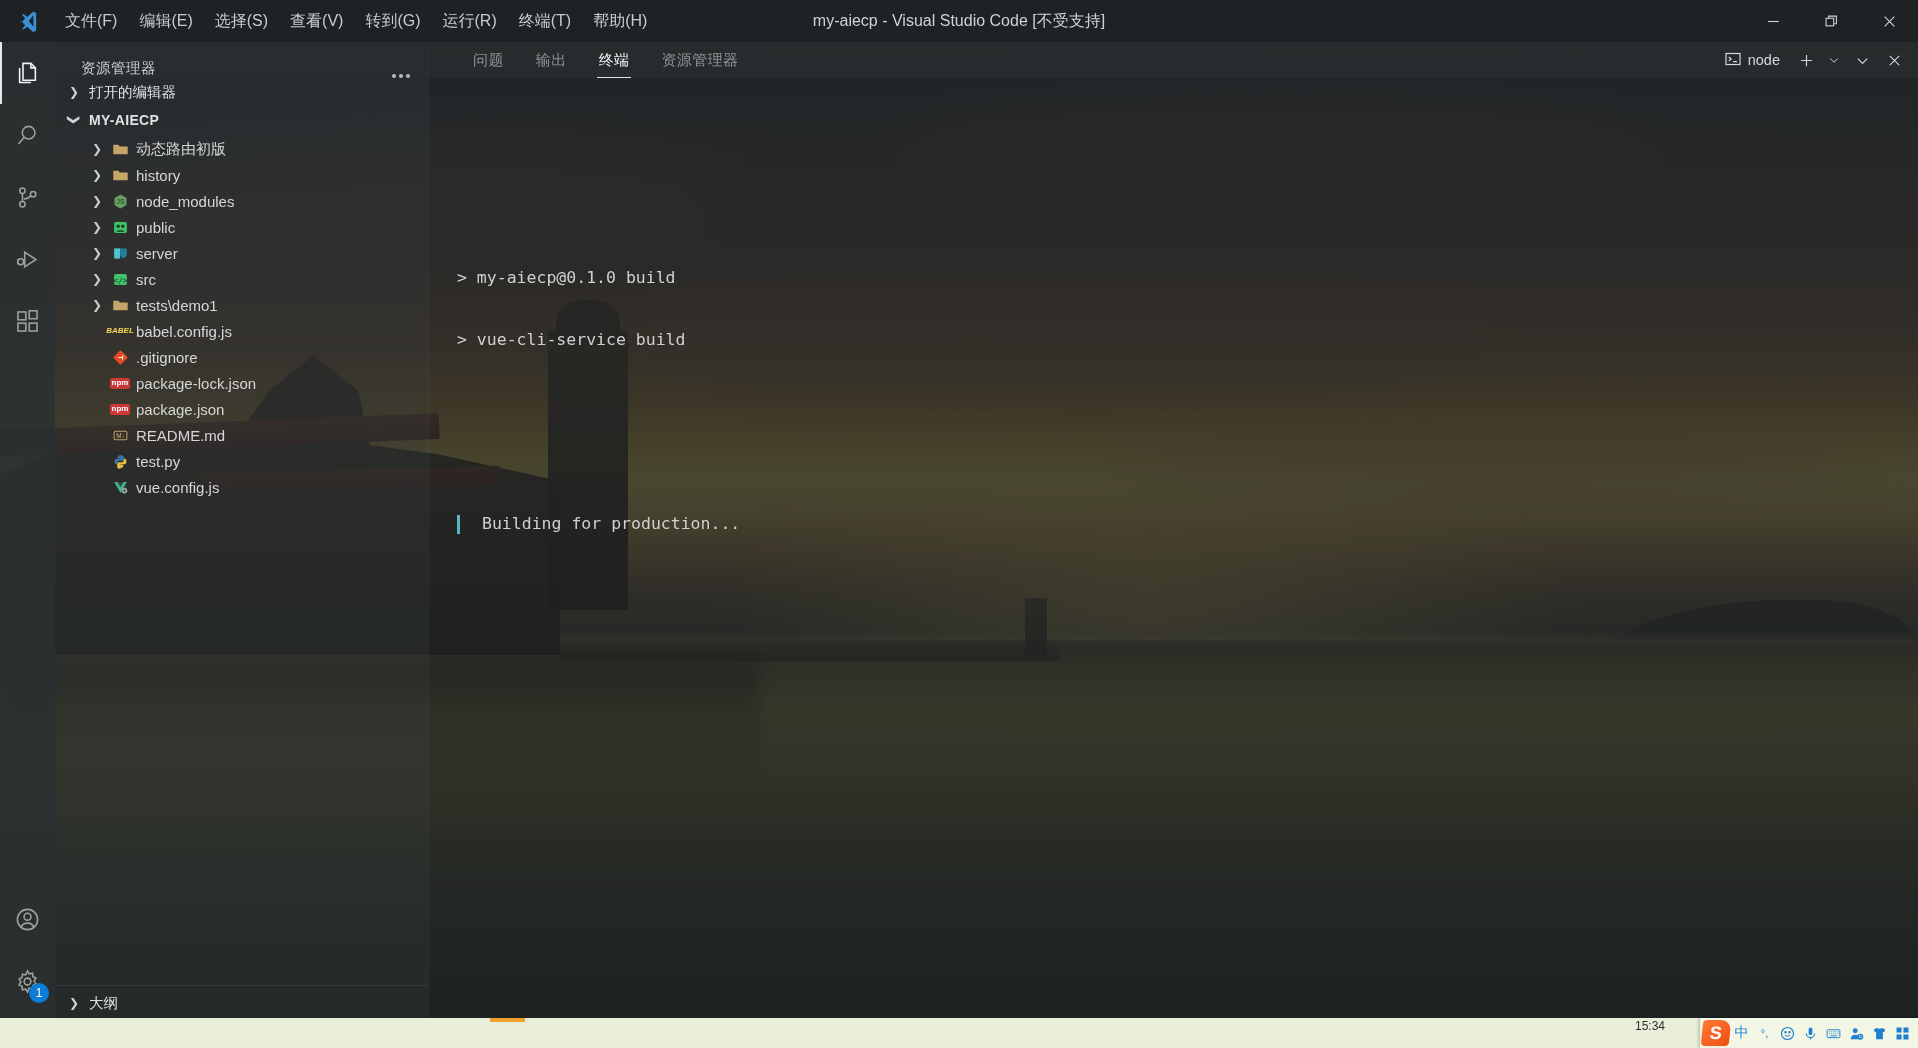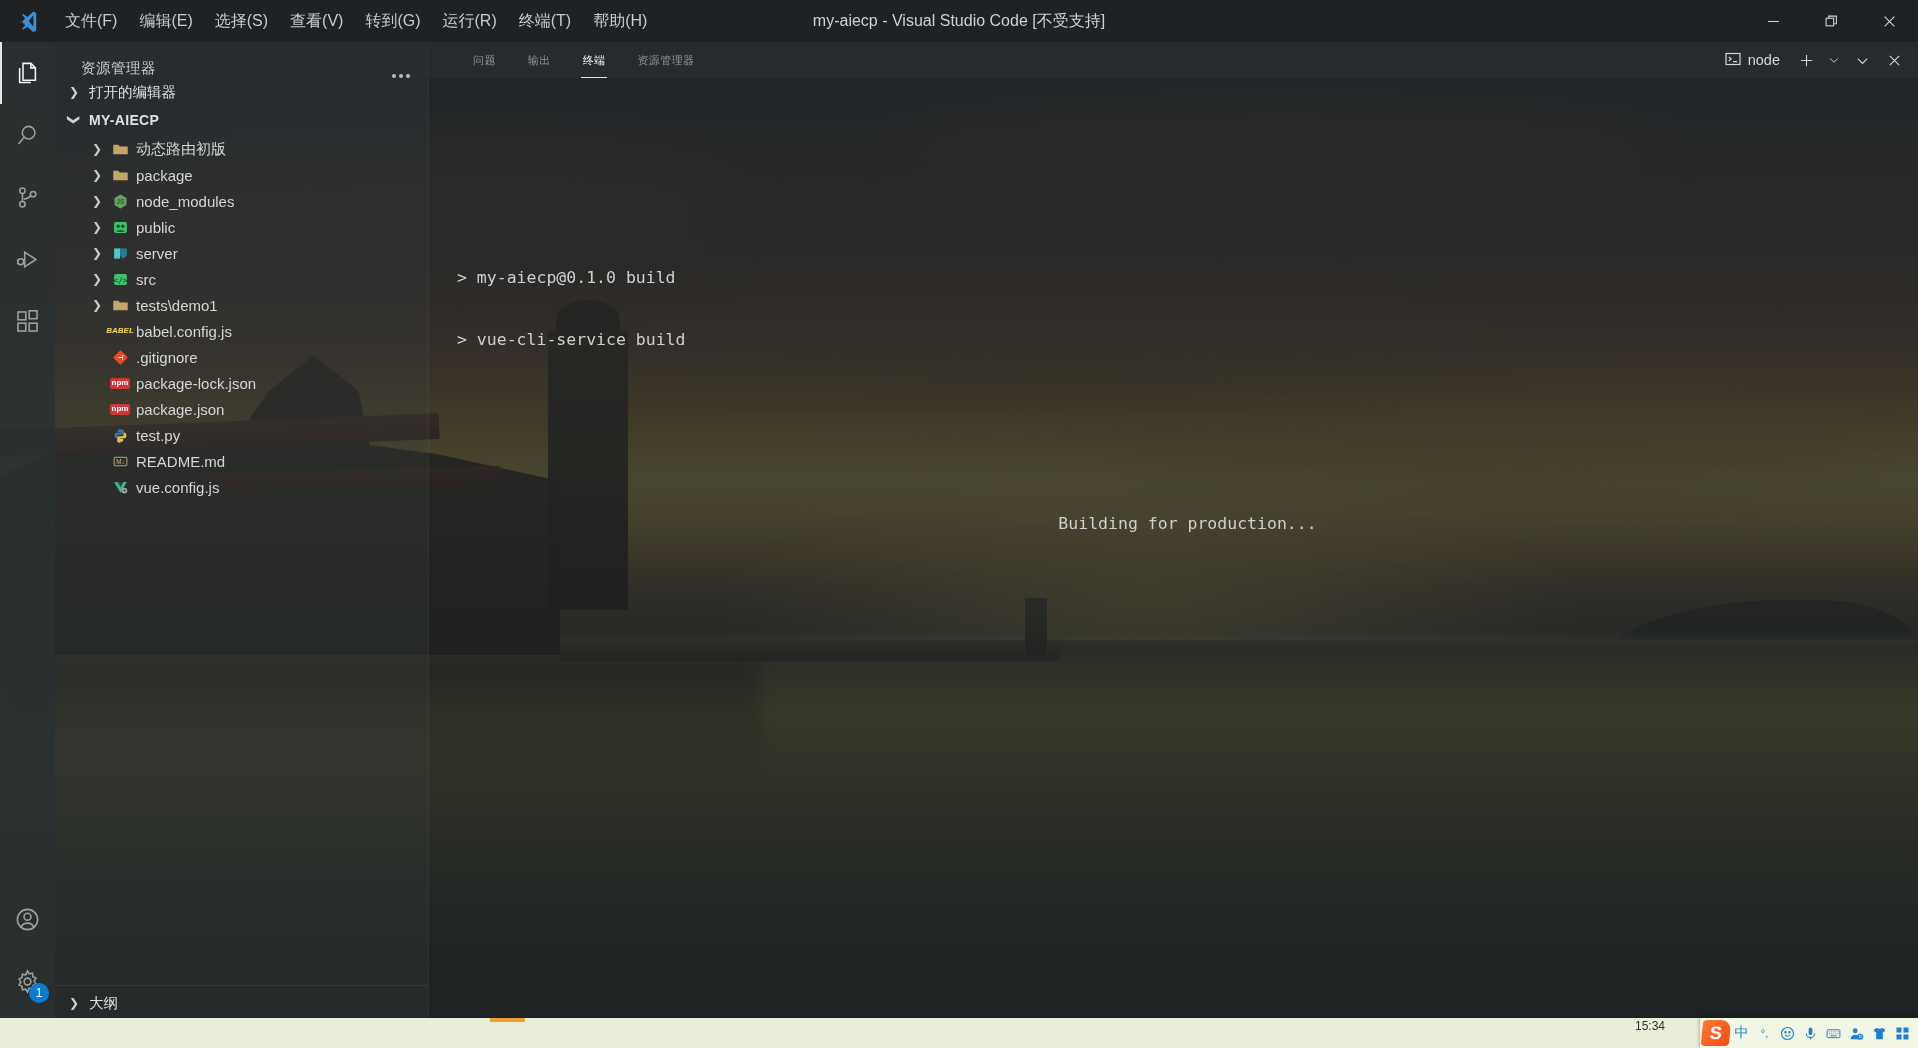--- a/index.html
+++ b/index.html
@@ -232,21 +232,21 @@
   }
   #panel-header {
     height:36px; flex:0 0 36px;
     display:flex; align-items:center;
     background:rgba(40,46,47,.72);
     padding:0 10px 0 28px;
   }
   #panel-tabs { display:flex; align-items:center; gap:0; height:36px; }
   .panel-tab {
     padding:0 16px; height:36px; display:flex; align-items:center;
-    font-size:11px; color:#8f9495; cursor:pointer; position:relative;
+    font-size:15px; color:#8f9495; cursor:pointer; position:relative;
     letter-spacing:.4px;
   }
   .panel-tab.active { color:#f1f2f2; }
   .panel-tab.active::after {
     content:""; position:absolute; left:14px; right:14px; bottom:0; height:1px; background:#e2e4e4;
   }
   #panel-actions { margin-left:auto; display:flex; align-items:center; gap:4px; }
   .term-chip {
     display:flex; align-items:center; gap:7px; padding:3px 8px;
     font-size:14.5px; color:#d6d8d9; cursor:pointer; border-radius:3px;
@@ -266,21 +266,21 @@
     padding:26px 0 0 28px;
     font-family:"DejaVu Sans Mono", monospace;
     font-size:16.5px;
     line-height:20.5px;
     color:#cfd1d0;
     white-space:pre;
   }
   .tline { height:20.5px; }
   .tblank { height:20.5px; }
   .acc-yellow { color:#e5e510; }
-  .tcursor-line { display:flex; align-items:center;flex-direction:column; }
+  .tcursor-line { display:flex; align-items:center; }
   .tcursor {
     display:inline-block; width:3px; height:19px; background:#56b6c2;
     margin-right:22px; vertical-align:middle;
   }
 
   
   #statusbar {
     height:28px; flex:0 0 28px;
     background:rgba(45,51,52,.92);
     display:flex; align-items:center;
@@ -480,21 +480,21 @@
         </div>
 
         <div class="tree-row">
           <span class="tree-indent"></span>
           <span class="tree-twisty">❯</span>
           <span class="tree-icon">
             <svg viewBox="0 0 20 20" aria-hidden="true">
                 <path fill="#c6a568" d="M1.5 4.5h6l1.6 2h9.4v9H1.5z"></path>
               </svg>
           </span>
-          <span class="tree-label">package</span>
+          <span class="tree-label">history</span>
         </div>
 
         <div class="tree-row">
           <span class="tree-indent"></span>
           <span class="tree-twisty">❯</span>
           <span class="tree-icon">
             <svg viewBox="0 0 20 20" aria-hidden="true">
               <path fill="#68a063" d="M10 1.8l7 4v8.4l-7 4-7-4V5.8z"></path>
               <text x="10" y="13.4" font-size="8" text-anchor="middle" fill="#1f3320" font-family="'Liberation Sans',sans-serif">JS</text>
             </svg>
@@ -588,37 +588,37 @@
             <span class="txtico" style="background:#cb3837; color:#fff;">npm</span>
           </span>
           <span class="tree-label">package.json</span>
         </div>
 
         <div class="tree-row">
           <span class="tree-indent"></span>
           <span class="tree-twisty"></span>
           <span class="tree-icon">
             <svg viewBox="0 0 20 20" aria-hidden="true">
+              <rect x="2.5" y="5" width="15" height="10" rx="1.5" fill="none" stroke="#bca36a" stroke-width="1.2"></rect>
+              <text x="10" y="13" font-size="7.5" text-anchor="middle" fill="#d3b87a" font-family="'Liberation Sans',sans-serif">M↓</text>
+            </svg>
+          </span>
+          <span class="tree-label">README.md</span>
+        </div>
+
+        <div class="tree-row">
+          <span class="tree-indent"></span>
+          <span class="tree-twisty"></span>
+          <span class="tree-icon">
+            <svg viewBox="0 0 20 20" aria-hidden="true">
               <path d="M10 2.6c-3 0-3.2 1.3-3.2 1.3v2.2h3.3v.7H5.3S3 6.5 3 10s2.1 3.3 2.1 3.3h1.3v-2.1s-.1-2.1 2-2.1h3.5s2 .1 2-1.9V4.3s.2-1.7-3.9-1.7z" fill="#3b74a8"></path>
               <path d="M10 17.4c3 0 3.2-1.3 3.2-1.3v-2.2H9.9v-.7h4.8s2.3.3 2.3-3.2-2.1-3.3-2.1-3.3h-1.3v2.1s.1 2.1-2 2.1H8.1s-2-.1-2 1.9v3.9s-.2 1.7 3.9 1.7z" fill="#e2c04a"></path>
             </svg>
           </span>
           <span class="tree-label">test.py</span>
-        </div>
-
-        <div class="tree-row">
-          <span class="tree-indent"></span>
-          <span class="tree-twisty"></span>
-          <span class="tree-icon">
-            <svg viewBox="0 0 20 20" aria-hidden="true">
-              <rect x="2.5" y="5" width="15" height="10" rx="1.5" fill="none" stroke="#bca36a" stroke-width="1.2"></rect>
-              <text x="10" y="13" font-size="7.5" text-anchor="middle" fill="#d3b87a" font-family="'Liberation Sans',sans-serif">M↓</text>
-            </svg>
-          </span>
-          <span class="tree-label">README.md</span>
         </div>
 
         <div class="tree-row">
           <span class="tree-indent"></span>
           <span class="tree-twisty"></span>
           <span class="tree-icon">
             <svg viewBox="0 0 20 20" aria-hidden="true">
               <path d="M2.5 3.5h4L10 9.4l3.5-5.9h4L10 16.4z" fill="#41b883"></path>
               <path d="M6.6 3.5h2.2L10 5.6l1.2-2.1h2.2L10 9.3z" fill="#35495e"></path>
               <circle cx="14.6" cy="13.6" r="3.4" fill="#9aa7ad"></circle>

